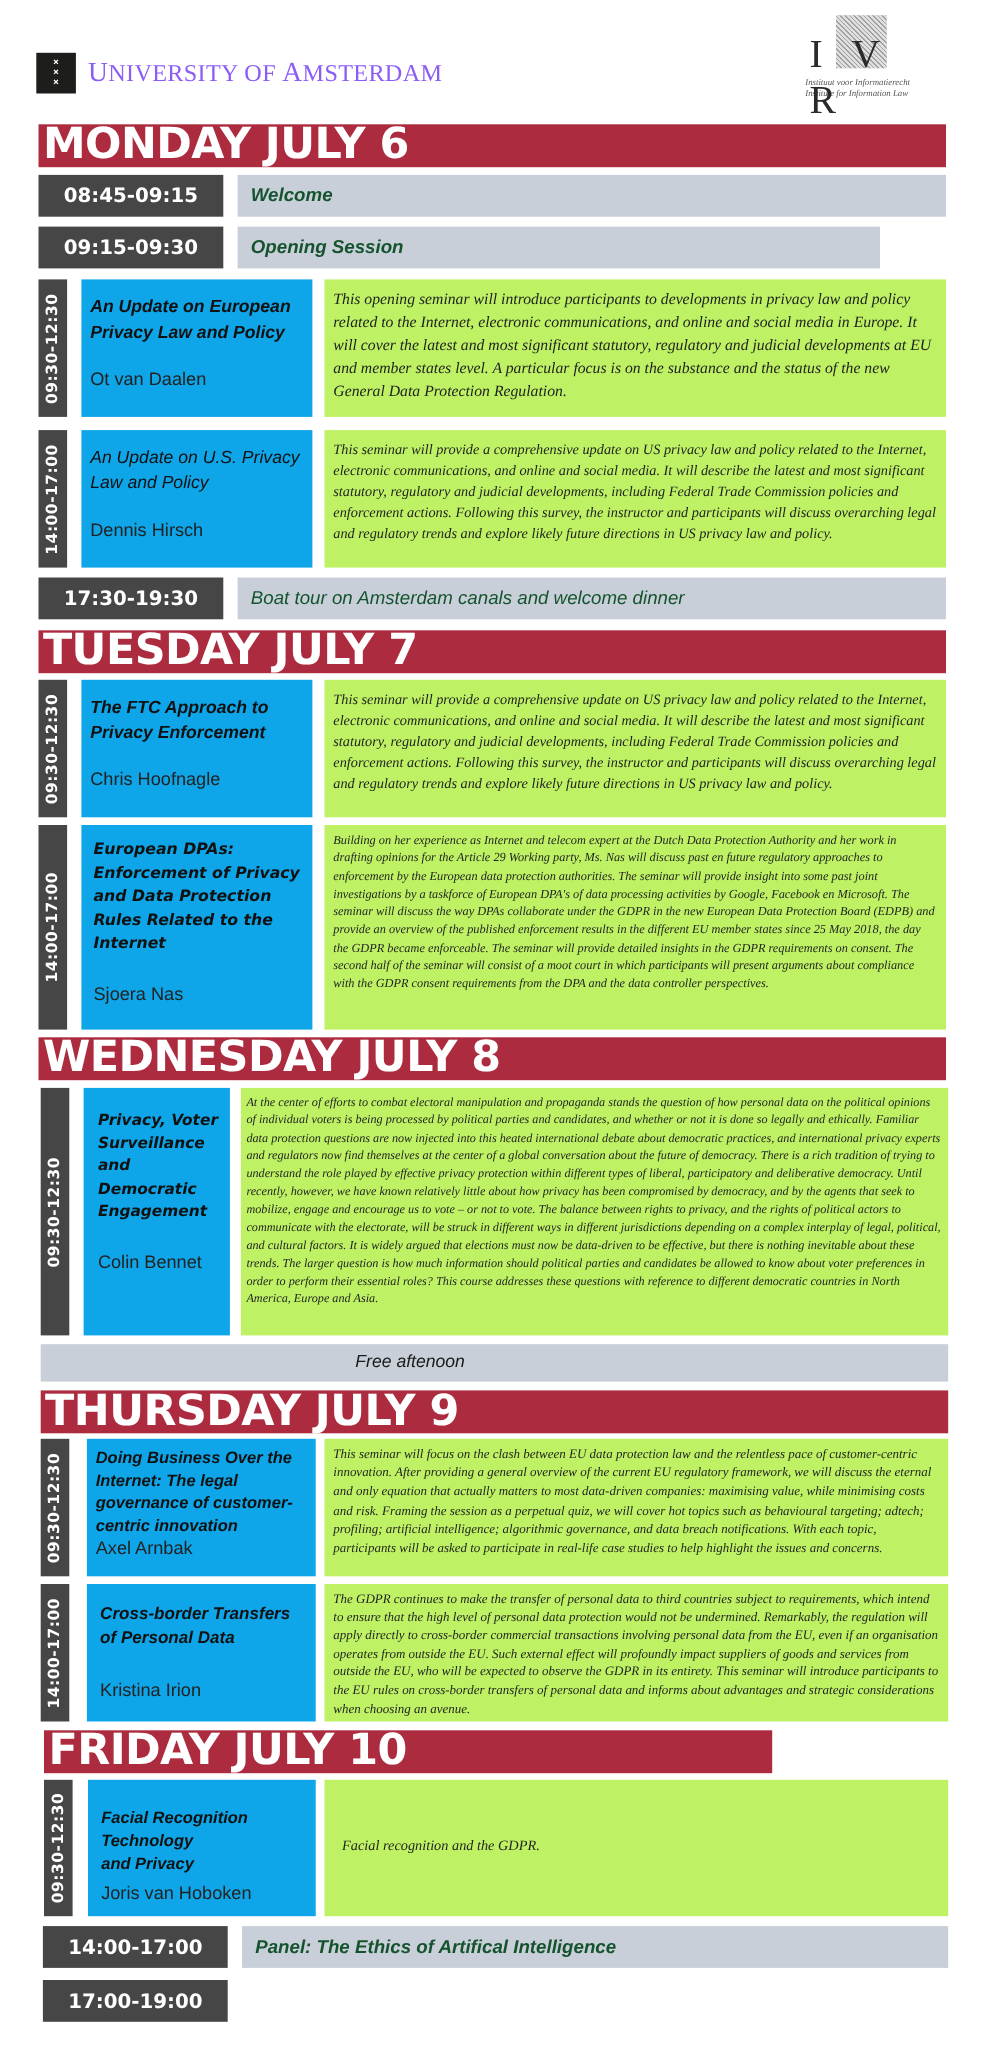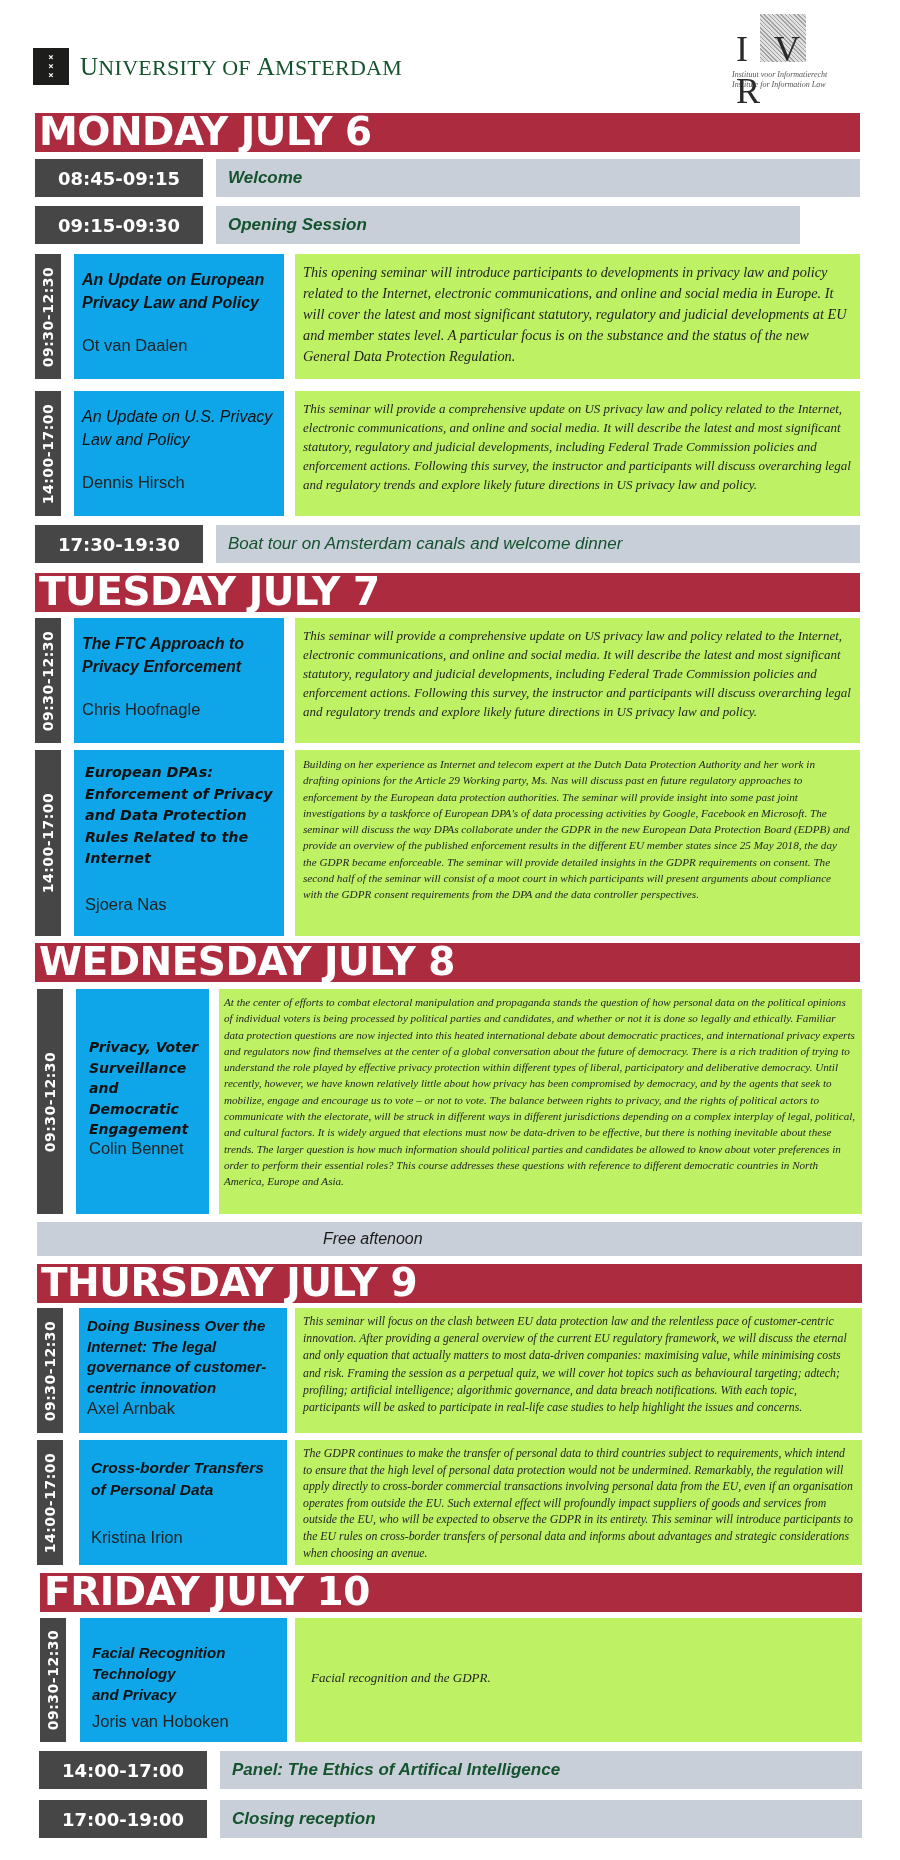--- a/index.html
+++ b/index.html
@@ -2,21 +2,21 @@
 <html><head>
 <meta charset="utf-8">
 <style>
   * { box-sizing: border-box; margin: 0; padding: 0; }
   html, body { width: 900px; height: 1860px; background: #ffffff; overflow: hidden; }
   body { font-family: "Liberation Sans", "DejaVu Sans", sans-serif; color: #1a1a1a; position: relative; }
 
   
   .uva { position: absolute; left: 33px; top: 48px; display: flex; align-items: center; }
   .uva-mark { width: 36px; height: 37px; background: #1d1d1b; color: #fff; display: flex; flex-direction: column; align-items: center; justify-content: center; font-family: "DejaVu Sans Mono", monospace; font-size: 9px; line-height: 9px; font-weight: bold; }
-  .uva-name { margin-left: 11px; font-family: "Liberation Serif", "DejaVu Serif", serif; font-size: 22px; color: #14532d; letter-spacing: 0.3px; }
+  .uva-name { margin-left: 11px; font-family: "Liberation Serif", "DejaVu Serif", serif; font-size: 22px; color: #8b5cf6; letter-spacing: 0.3px; }
   .uva-name .big { font-size: 25px; }
 
   .ivir { position: absolute; left: 732px; top: 14px; width: 120px; }
   .ivir-logo { position: relative; height: 50px; }
   .ivir-art { position: absolute; left: 28px; top: 0; width: 46px; height: 48px;
     background: repeating-linear-gradient(45deg, #8a8a8a 0 1px, #d9d9d9 1px 3px), #bbb; opacity: 0.8; }
   .ivir-letters { position: absolute; left: 4px; top: 14px; font-family: "Liberation Serif", "DejaVu Serif", serif; font-size: 36px; color: #2a2a2a; letter-spacing: 26px; }
   .ivir-sub { font-family: "Liberation Serif", "DejaVu Serif", serif; font-style: italic; font-size: 8px; color: #555; line-height: 10px; margin-top: 6px; }
 
   
@@ -132,21 +132,21 @@
 </div>
 
 <div class="day" style="top:943px;">
     <span>WEDNESDAY JULY 8</span>
   </div>
 
 <div class="session" style="left:37px; top:989px; width:825px; height:225px;">
   <div class="vtime">
       <span>09:30-12:30</span>
     </div>
-  <div class="info" style="left:39px; width:133px; padding-left:13px; padding-top:48px;">
+  <div class="info" style="left:39px; width:133px; padding-left:13px; padding-top:20px;">
     <div class="title" style="font-family:'DejaVu Sans', sans-serif; font-size:14px; line-height:20.5px;">Privacy, Voter Surveillance and Democratic Engagement</div>
     <div class="speaker" style="top:150px; left:13px;">Colin Bennet</div>
   </div>
   <div class="desc" style="left:182px; width:643px; font-size:11.1px; line-height:16.3px; padding:5px 5px 0 5px;">At the center of efforts to combat electoral manipulation and propaganda stands the question of how personal data on the political opinions of individual voters is being processed by political parties and candidates, and whether or not it is done so legally and ethically. Familiar data protection questions are now injected into this heated international debate about democratic practices, and international privacy experts and regulators now find themselves at the center of a global conversation about the future of democracy. There is a rich tradition of trying to understand the role played by effective privacy protection within different types of liberal, participatory and deliberative democracy. Until recently, however, we have known relatively little about how privacy has been compromised by democracy, and by the agents that seek to mobilize, engage and encourage us to vote – or not to vote. The balance between rights to privacy, and the rights of political actors to communicate with the electorate, will be struck in different ways in different jurisdictions depending on a complex interplay of legal, political, and cultural factors. It is widely argued that elections must now be data-driven to be effective, but there is nothing inevitable about these trends. The larger question is how much information should political parties and candidates be allowed to know about voter preferences in order to perform their essential roles? This course addresses these questions with reference to different democratic countries in North America, Europe and Asia.</div>
 </div>
 
 <div class="free">Free aftenoon</div>
 
 <div class="day" style="top:1264px; left:37px;">
     <span>THURSDAY JULY 9</span>
@@ -167,21 +167,21 @@
   <div class="vtime">
       <span>14:00-17:00</span>
     </div>
   <div class="info" style="left:42px; width:208px; padding-top:17px; padding-left:12px;">
     <div class="title" style="font-size:15.5px; line-height:22px;">Cross-border Transfers of Personal Data</div>
     <div class="speaker" style="top:88px; left:12px;">Kristina Irion</div>
   </div>
   <div class="desc" style="left:258px; width:567px; font-size:11.8px; line-height:16.6px; padding-top:5px;">The GDPR continues to make the transfer of personal data to third countries subject to requirements, which intend to ensure that the high level of personal data protection would not be undermined.  Remarkably, the regulation will apply directly to cross-border commercial transactions involving personal data from the EU, even if an organisation operates from outside the EU.  Such external effect will profoundly impact suppliers of goods and services from outside the EU, who will be expected to observe the GDPR in its entirety. This seminar will introduce participants to the EU rules on cross-border transfers of personal data and informs about advantages and strategic considerations when choosing an avenue.</div>
 </div>
 
-<div class="day" style="top:1573px; left:40px; width:822px;">
+<div class="day" style="top:1573px; left:40px; width:662px;">
     <span>FRIDAY JULY 10</span>
   </div>
 
 <div class="session" style="left:40px; top:1618px; width:822px; height:124px;">
   <div class="vtime">
       <span>09:30-12:30</span>
     </div>
   <div class="info" style="left:40px; width:207px; padding-top:24px; padding-left:12px;">
     <div class="title" style="font-size:15px; line-height:21px;">
       <div>Facial Recognition</div>
@@ -193,14 +193,13 @@
   <div class="desc" style="left:255px; width:567px; font-size:13px; padding-top:52px; padding-left:16px;">Facial recognition and the GDPR.</div>
 </div>
 
 <div class="row" style="left:39px; top:1751px; width:823px;">
   <div class="time-box">14:00-17:00</div>
   <div class="label-box bold" style="left:181px; width:642px;">Panel: The Ethics of Artifical Intelligence</div>
 </div>
 
 <div class="row" style="left:39px; top:1800px; width:823px;">
   <div class="time-box">17:00-19:00</div>
-  <div class="label-box bold" style="left:181px; width:642px;">Closing reception</div>
 </div>
 
 </body></html>

